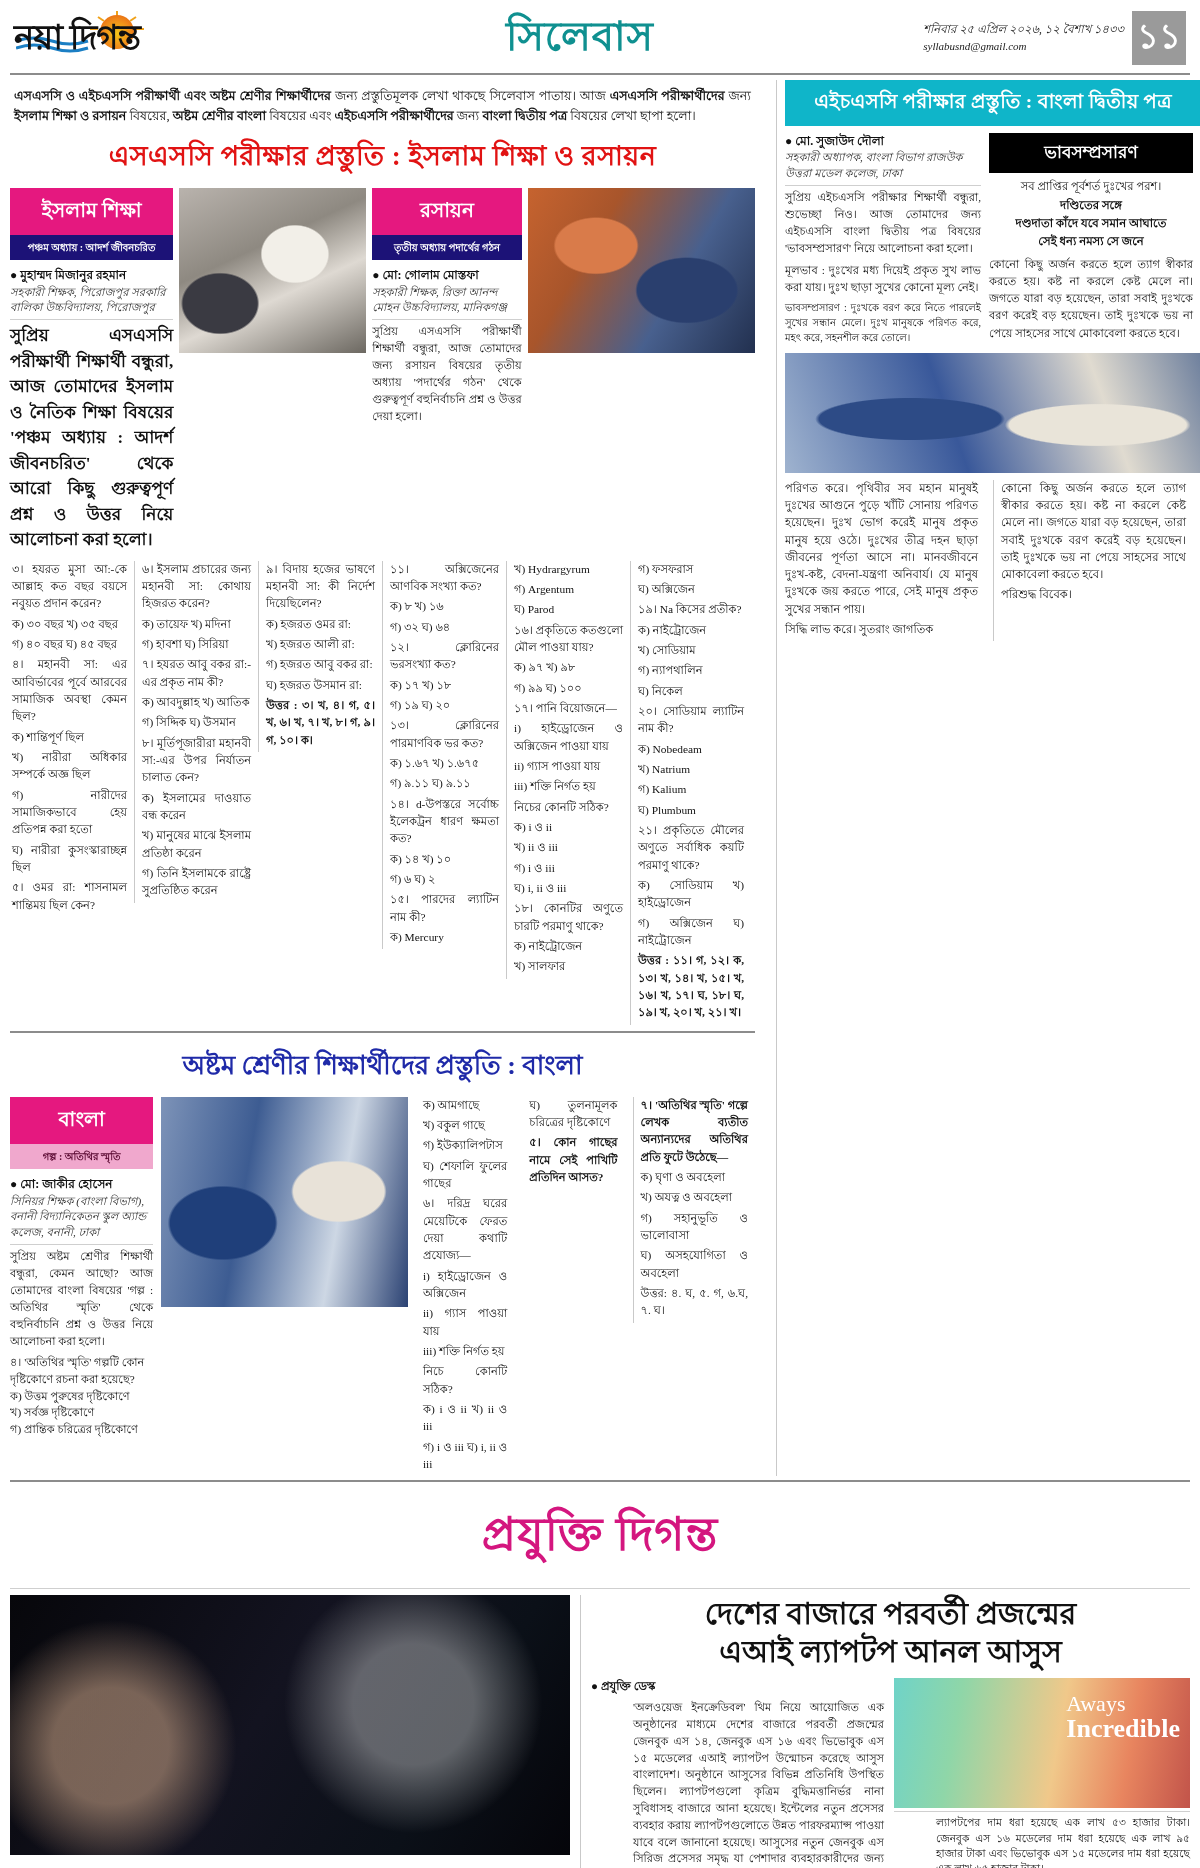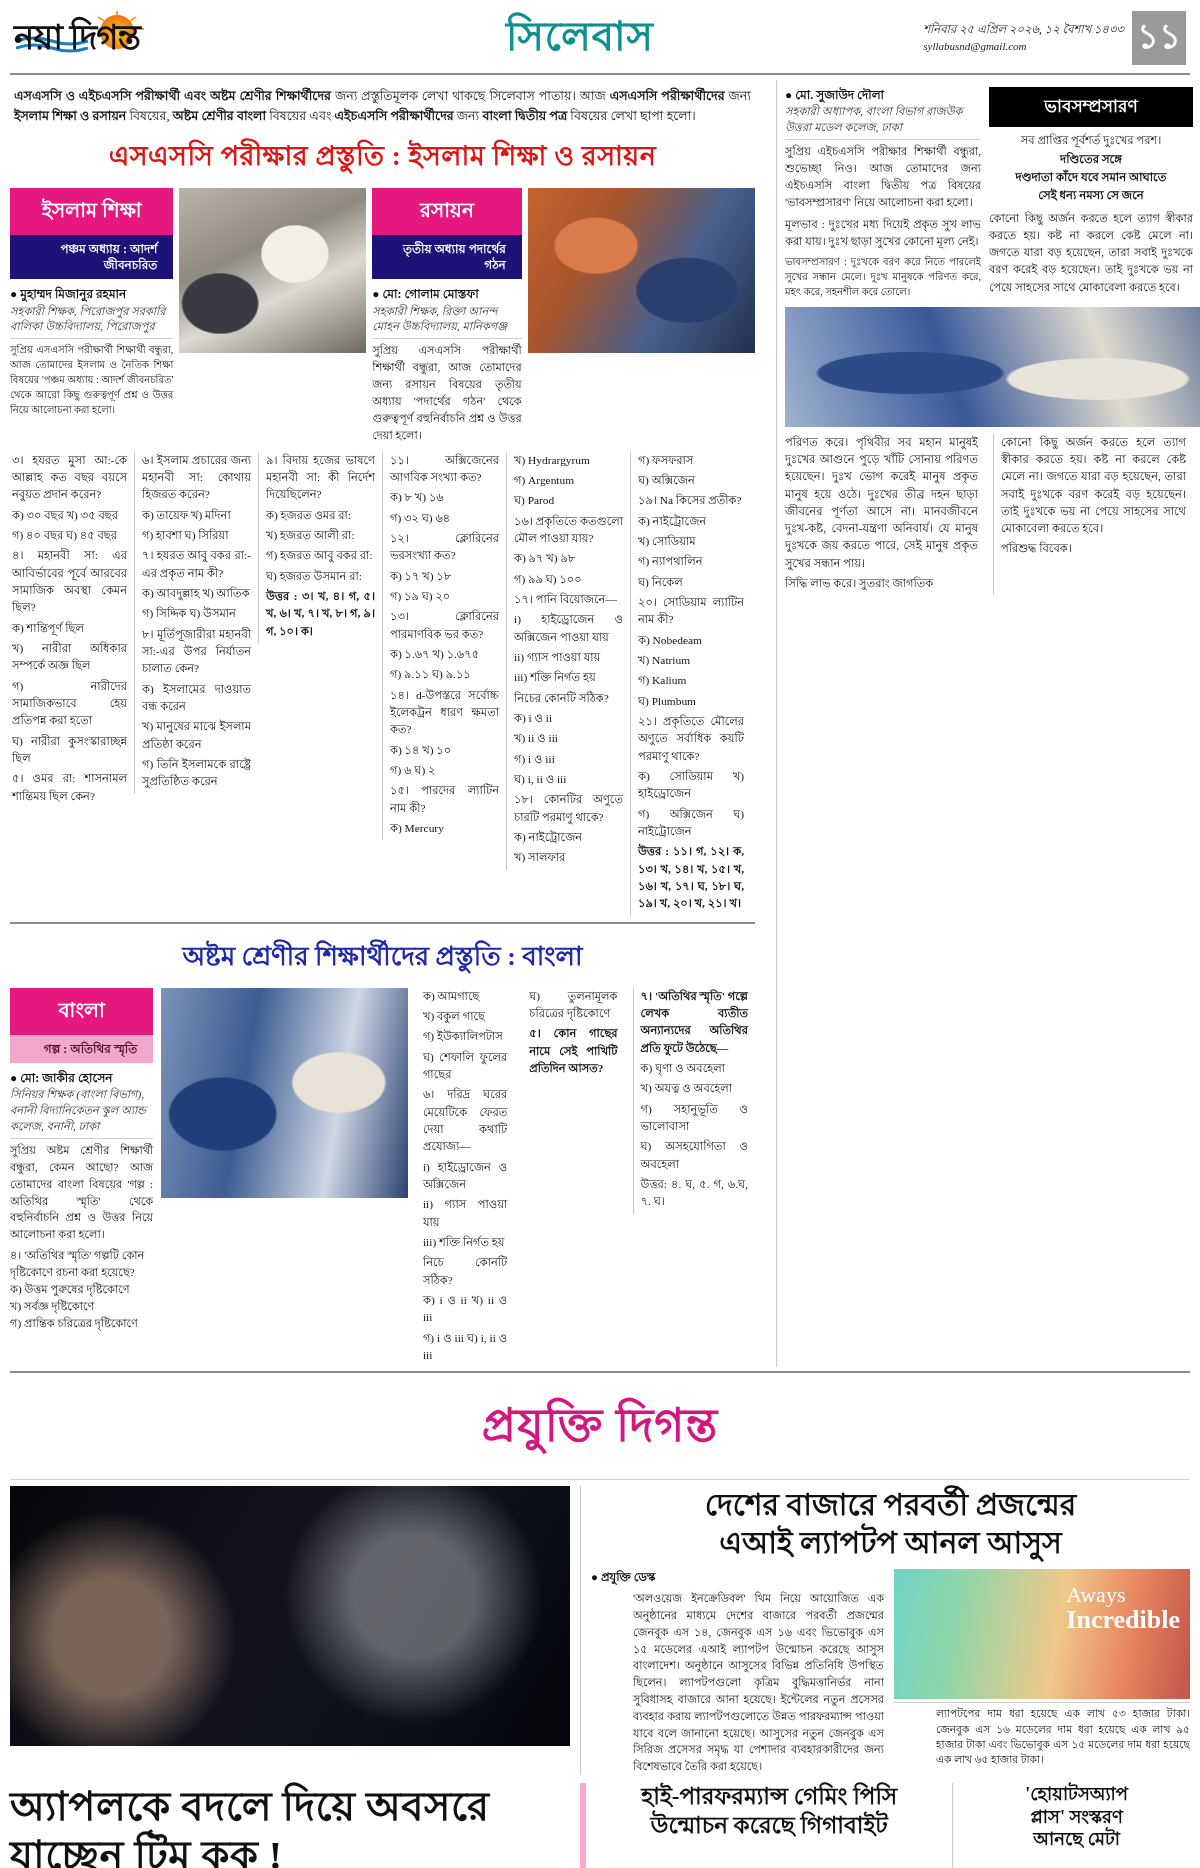--- a/index.html
+++ b/index.html
@@ -58,21 +58,21 @@
     font-weight: bold; padding: 7px 6px; letter-spacing: .3px;
   }
   .magenta-head {
     text-align: center; color: #d4167f; font-size: 46px; font-weight: bold;
     padding: 12px 0 10px 0; letter-spacing: 1px;
   }
 
   
   .subj-box { width: 166px; }
   .subj-title { background: #e5187f; color: #fff; text-align: center; font-size: 20px; font-weight: bold; padding: 7px 2px; }
-  .subj-chap { background: #1c1277; color: #fff; text-align: right; font-size: 12px; font-weight: bold; padding: 6px 16px; line-height: 1.35; }
+  .subj-chap { background: #1c1277; color: #fff; text-align: center; font-size: 10px; font-weight: bold; padding: 6px 16px; line-height: 1.35; }
   .subj-chap.light { background: #f0a8cd; color: #5b0b33; }
   .byline { margin-top: 7px; font-size: 12px; line-height: 1.45; }
   .byline .nm { font-weight: bold; }
   .byline .dot { color: #111; }
   .byline .aff { font-style: italic; font-size: 11.3px; color: #333; line-height: 1.4; }
 
   
   .photo { position: relative; overflow: hidden; background: #d8d8d8; }
   .ph-class1 { background:
       radial-gradient(ellipse at 22% 70%, #3a3a42 0 18%, transparent 19%),
@@ -162,21 +162,21 @@
 
       <div style="display:flex; gap:6px; align-items:flex-start;">
         <div class="subj-box">
           <div class="subj-title">ইসলাম শিক্ষা</div>
           <div class="subj-chap">পঞ্চম অধ্যায় : আদর্শ জীবনচরিত</div>
           <div class="byline">
             <div><span class="dot">●</span> <span class="nm">মুহাম্মদ মিজানুর রহমান</span></div>
             <div class="aff">সহকারী শিক্ষক, পিরোজপুর সরকারি বালিকা উচ্চবিদ্যালয়, পিরোজপুর</div>
           </div>
           <div class="rule-thin"></div>
-          <div style="font-size:10px; line-height:1.5; text-align:justify;">সুপ্রিয় এসএসসি পরীক্ষার্থী শিক্ষার্থী বন্ধুরা, আজ তোমাদের ইসলাম ও নৈতিক শিক্ষা বিষয়ের 'পঞ্চম অধ্যায় : আদর্শ জীবনচরিত' থেকে আরো কিছু গুরুত্বপূর্ণ প্রশ্ন ও উত্তর নিয়ে আলোচনা করা হলো।</div>
+          <div style="font-size:17px; line-height:1.5; text-align:justify;font-weight:bold;">সুপ্রিয় এসএসসি পরীক্ষার্থী শিক্ষার্থী বন্ধুরা, আজ তোমাদের ইসলাম ও নৈতিক শিক্ষা বিষয়ের 'পঞ্চম অধ্যায় : আদর্শ জীবনচরিত' থেকে আরো কিছু গুরুত্বপূর্ণ প্রশ্ন ও উত্তর নিয়ে আলোচনা করা হলো।</div>
         </div>
 
         <div class="photo ph-class1" style="width:190px; height:165px;"></div>
 
         <div class="subj-box" style="width:152px">
           <div class="subj-title">রসায়ন</div>
           <div class="subj-chap">তৃতীয় অধ্যায় পদার্থের গঠন</div>
           <div class="byline">
             <div><span class="dot">●</span> <span class="nm">মো: গোলাম মোস্তফা</span></div>
             <div class="aff">সহকারী শিক্ষক, রিক্তা আনন্দ মোহন উচ্চবিদ্যালয়, মানিকগঞ্জ</div>
@@ -320,20 +320,21 @@
           <p>ক) ঘৃণা ও অবহেলা</p>
           <p>খ) অযত্ন ও অবহেলা</p>
           <p>গ) সহানুভূতি ও ভালোবাসা</p>
           <p>ঘ) অসহযোগিতা ও অবহেলা</p>
           <p style="font-weight:normal">উত্তর: ৪. ঘ, ৫. গ, ৬.ঘ, ৭. ঘ।</p>
         </div>
       </div>
     </div>
 
     <div class="intro-right" style="border-left:1px solid #c9c9c9; padding-left:8px;">
+      <div class="cyan-banner">এইচএসসি পরীক্ষার প্রস্তুতি : বাংলা দ্বিতীয় পত্র</div>
 
       <div style="display:flex; gap:8px; margin-top:7px;">
         <div style="width:196px">
           <div class="byline" style="margin-top:0">
             <div><span class="dot">●</span> <span class="nm">মো. সুজাউদ দৌলা</span></div>
             <div class="aff">সহকারী অধ্যাপক, বাংলা বিভাগ রাজউক উত্তরা মডেল কলেজ, ঢাকা</div>
           </div>
           <div class="rule-thin"></div>
           <div style="font-size:11.3px; line-height:1.52; text-align:justify;">সুপ্রিয় এইচএসসি পরীক্ষার শিক্ষার্থী বন্ধুরা, শুভেচ্ছা নিও। আজ তোমাদের জন্য এইচএসসি বাংলা দ্বিতীয় পত্র বিষয়ের 'ভাবসম্প্রসারণ' নিয়ে আলোচনা করা হলো।</div>
           <div style="font-size:11.3px; line-height:1.52; text-align:justify; margin-top:4px;">মূলভাব : দুঃখের মধ্য দিয়েই প্রকৃত সুখ লাভ করা যায়। দুঃখ ছাড়া সুখের কোনো মূল্য নেই।</div>

